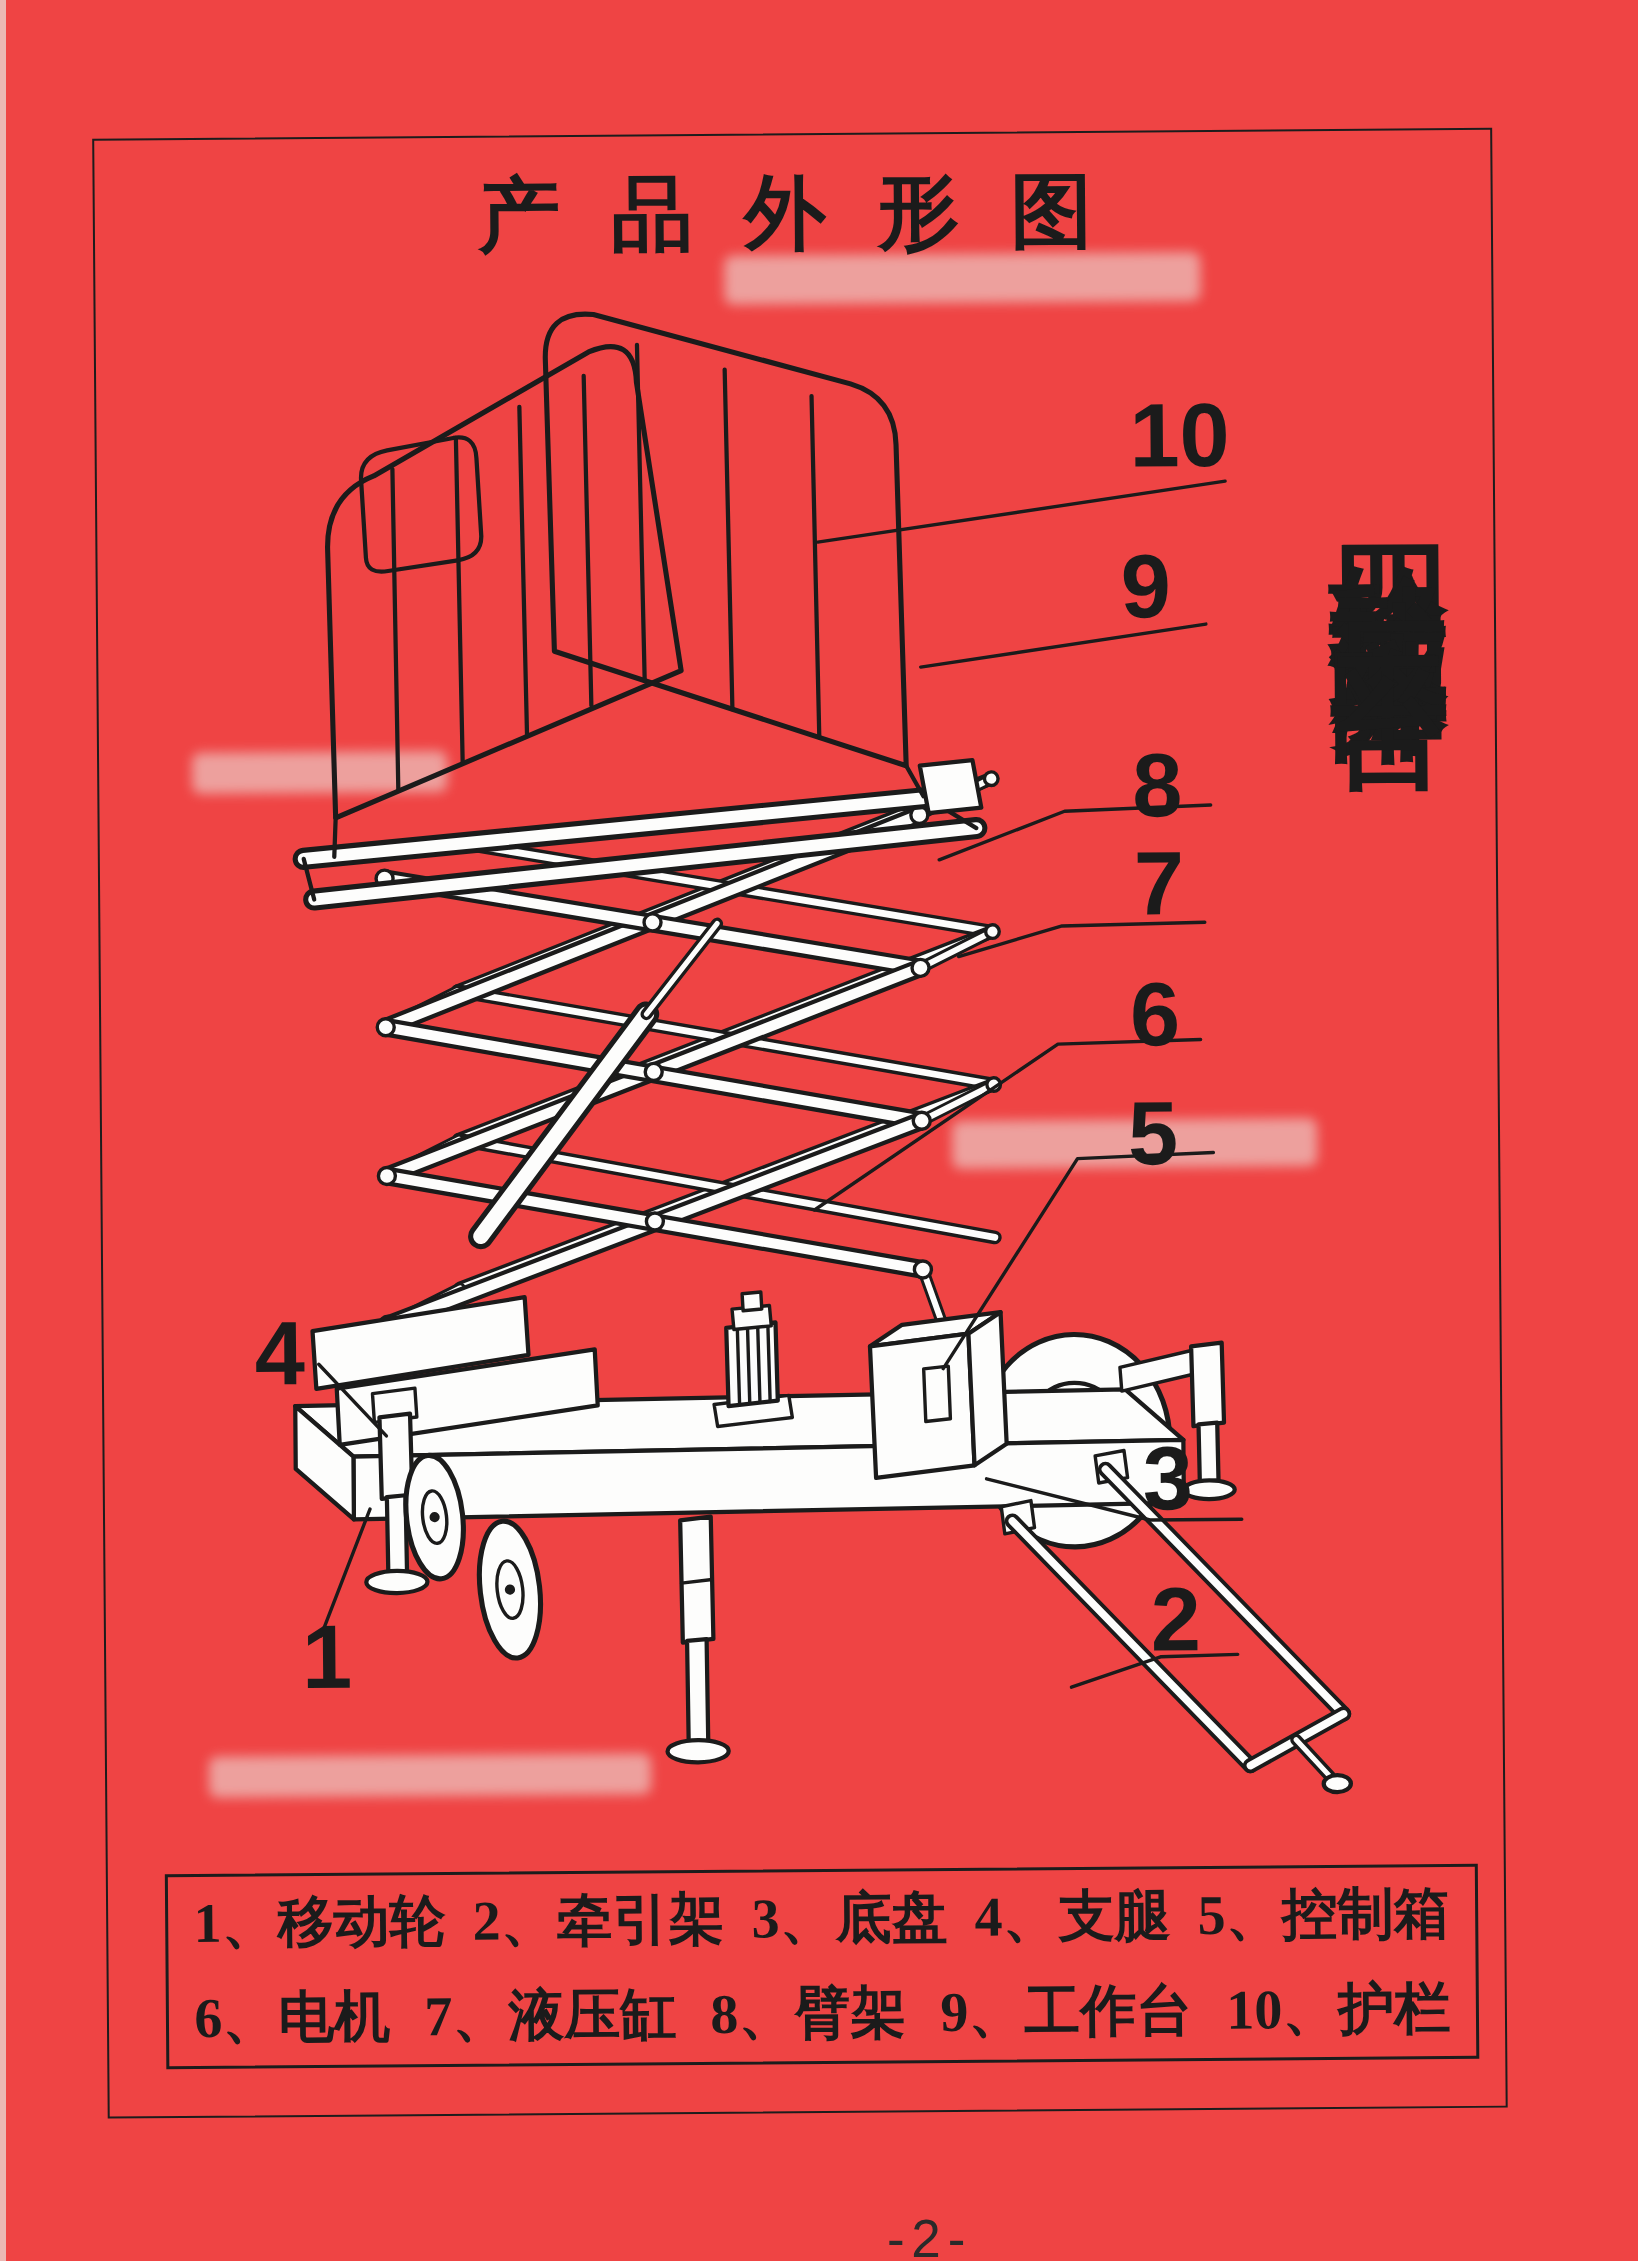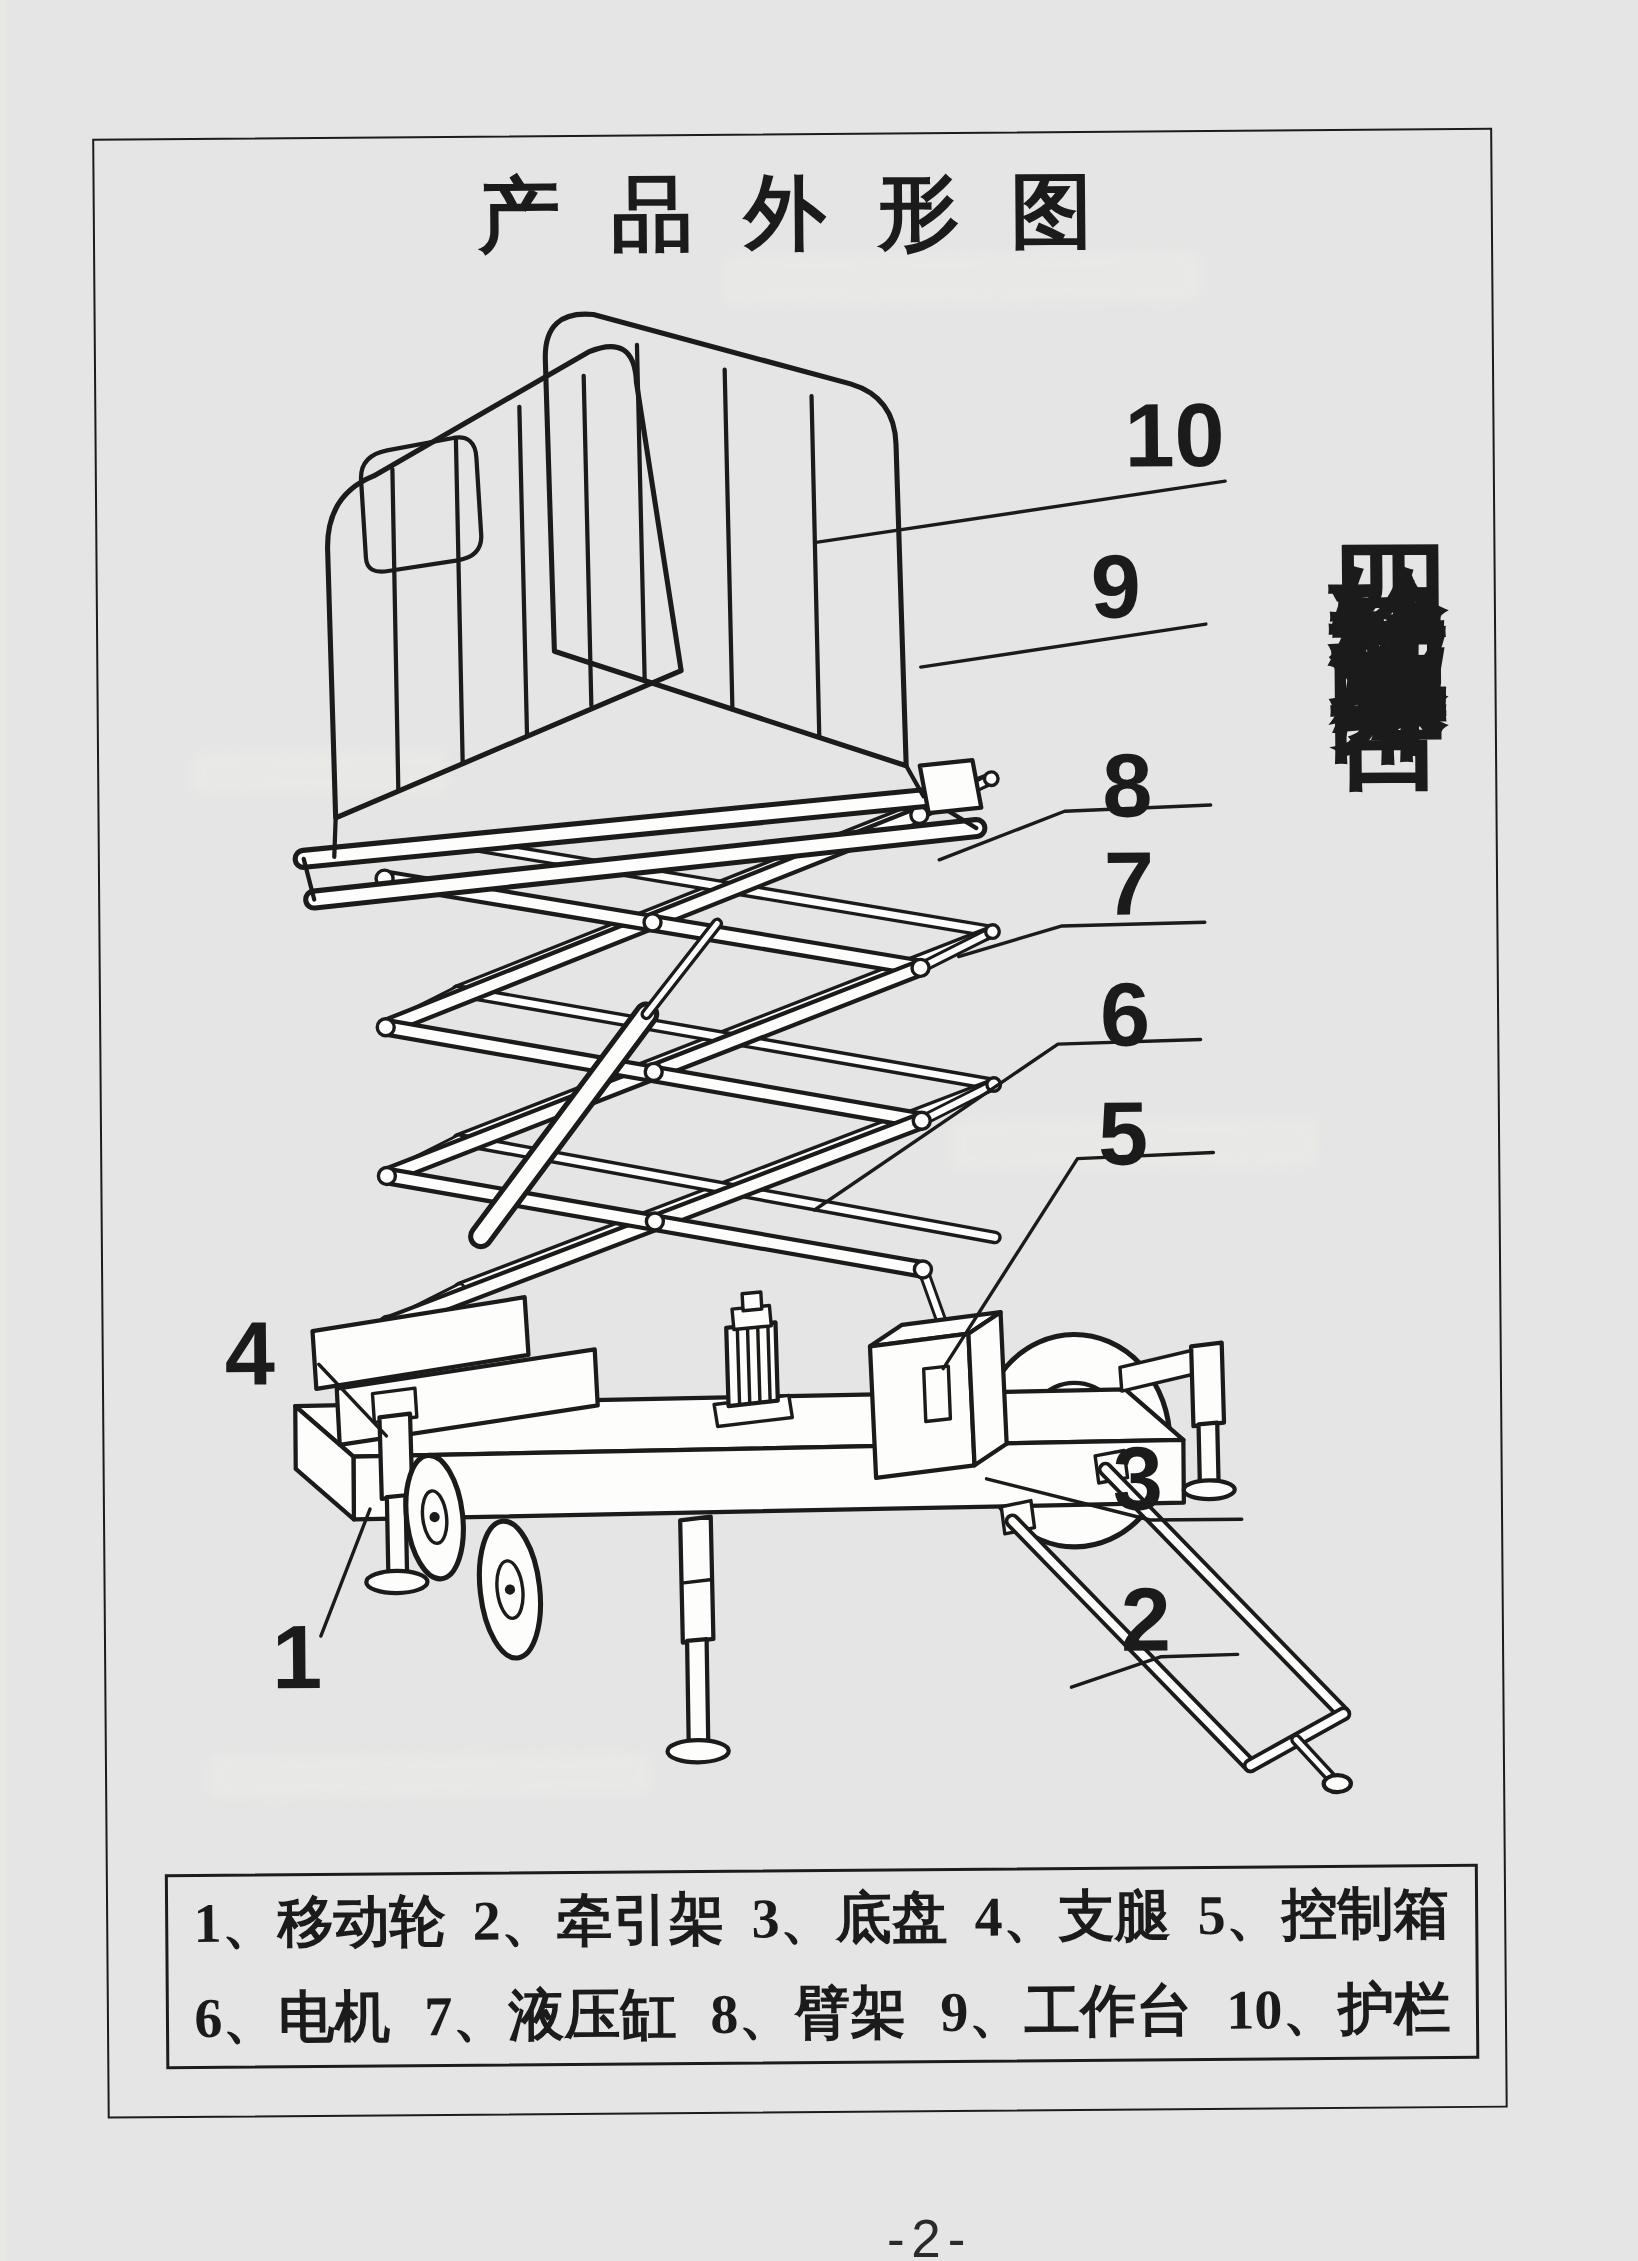--- a/index.html
+++ b/index.html
@@ -1,18 +1,18 @@
 <!DOCTYPE html>
 <html style="font-size:13.6px"><head>
 <meta charset="utf-8">
 <style>
   html,body { margin:0; padding:0; background:#ffffff; }
   .page {
     position:relative; width:1638px; height:2261px;
-    background:#e5e5e5; overflow:hidden;
+    background:#ef4444; overflow:hidden;
     font-family:"Liberation Serif", serif; color:#1b1b1b;
   }
   .scan-edge {
     position:absolute; left:0; top:0; width:6px; height:2261px;
     background:#e9e9e4; opacity:.7;
   }
   .sheet {
     position:absolute; left:0; top:0; width:1638px; height:2261px;
     transform:rotate(-0.45deg); transform-origin:50% 50%;
   }
@@ -25,21 +25,21 @@
     text-align:center; font-size:82px; font-weight:bold;
     letter-spacing:15.3px; line-height:1.1; white-space:nowrap;
   }
   .vtitle {
     position:absolute; left:1200px; top:325px; height:1326px; width:150px;
     writing-mode:vertical-rl; text-orientation:upright;
     font-size:119px; font-weight:bold; letter-spacing:12px; line-height:1;
   }
   .diagram-svg { position:absolute; left:0; top:0; width:1638px; height:2261px; }
   .callout {
-    position:absolute; width:110px; text-align:left; line-height:1;
+    position:absolute; width:110px; text-align:center; line-height:1;
     font-family:"Liberation Sans", sans-serif; font-weight:bold;
     font-size:90px; color:#1b1b1b;
   }
   .legend {
     position:absolute; left:57px; top:1734px; width:1313px; height:195px;
     border:3.4px solid #1c1c1c; box-sizing:border-box;
     display:flex; flex-direction:column; justify-content:space-around;
     font-size:56px; font-weight:bold;
   }
   .legend-row {

